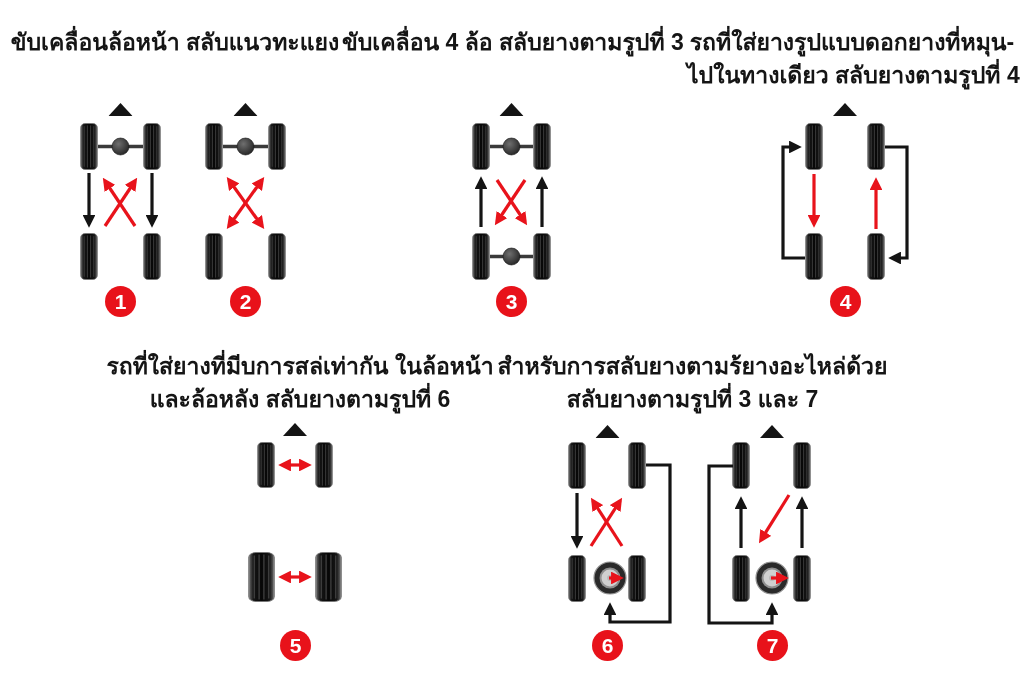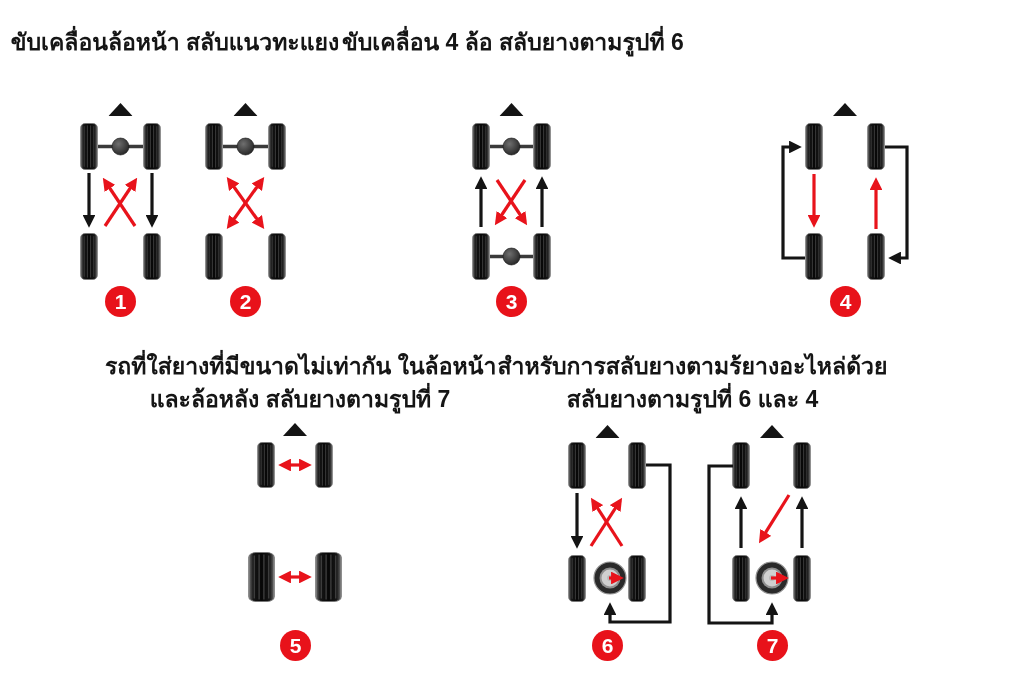--- a/index.html
+++ b/index.html
@@ -62,29 +62,33 @@
       <marker id="mR" viewBox="0 0 10 10" refX="7" refY="5" markerWidth="4" markerHeight="4" orient="auto-start-reverse">
         <path d="M0 0 L10 5 L0 10 Z" fill="#e8131b"></path>
       </marker>
     </defs>
   </svg>
 
   <div class="title" style="left:10px;top:26px;width:330px;">
     <div>ขับเคลื่อนล้อหน้า สลับแนวทะแยง</div>
   </div>
   <div class="title" style="left:342px;top:26px;width:330px;">
-    <div>ขับเคลื่อน 4 ล้อ สลับยางตามรูปที่ 6</div>
+    <div>ขับเคลื่อน 4 ล้อ สลับยางตามรูปที่ 3</div>
+  </div>
+  <div class="title" style="left:687px;top:26px;width:330px;">
+    <div>รถที่ใส่ยางรูปแบบดอกยางที่หมุน-</div>
+    <div>ไปในทางเดียว สลับยางตามรูปที่ 4</div>
   </div>
   <div class="title" style="left:105px;top:350px;width:390px;">
-    <div>รถที่ใส่ยางที่มีขนาดไม่เท่ากัน ในล้อหน้า</div>
-    <div>และล้อหลัง สลับยางตามรูปที่ 7</div>
+    <div>รถที่ใส่ยางที่มีบการสล่เท่ากัน ในล้อหน้า</div>
+    <div>และล้อหลัง สลับยางตามรูปที่ 6</div>
   </div>
   <div class="title" style="left:495px;top:350px;width:395px;">
     <div>สำหรับการสลับยางตามร้ยางอะไหล่ด้วย</div>
-    <div>สลับยางตามรูปที่ 6 และ 4</div>
+    <div>สลับยางตามรูปที่ 3 และ 7</div>
   </div>
 
   <div class="fig" style="left:62px;top:100px;">
     <svg width="120" height="190">
       <use href="#dirTri" x="46.5" y="3" width="24" height="13"></use>
       <line class="axle" x1="36" y1="46.5" x2="81" y2="46.5"></line>
       <circle class="diff" cx="58.5" cy="46.5" r="8.5"></circle>
       <use href="#tire" x="18" y="23" width="18" height="47"></use>
       <use href="#tire" x="81" y="23" width="18" height="47"></use>
       <use href="#tire" x="18" y="133" width="18" height="47"></use>

